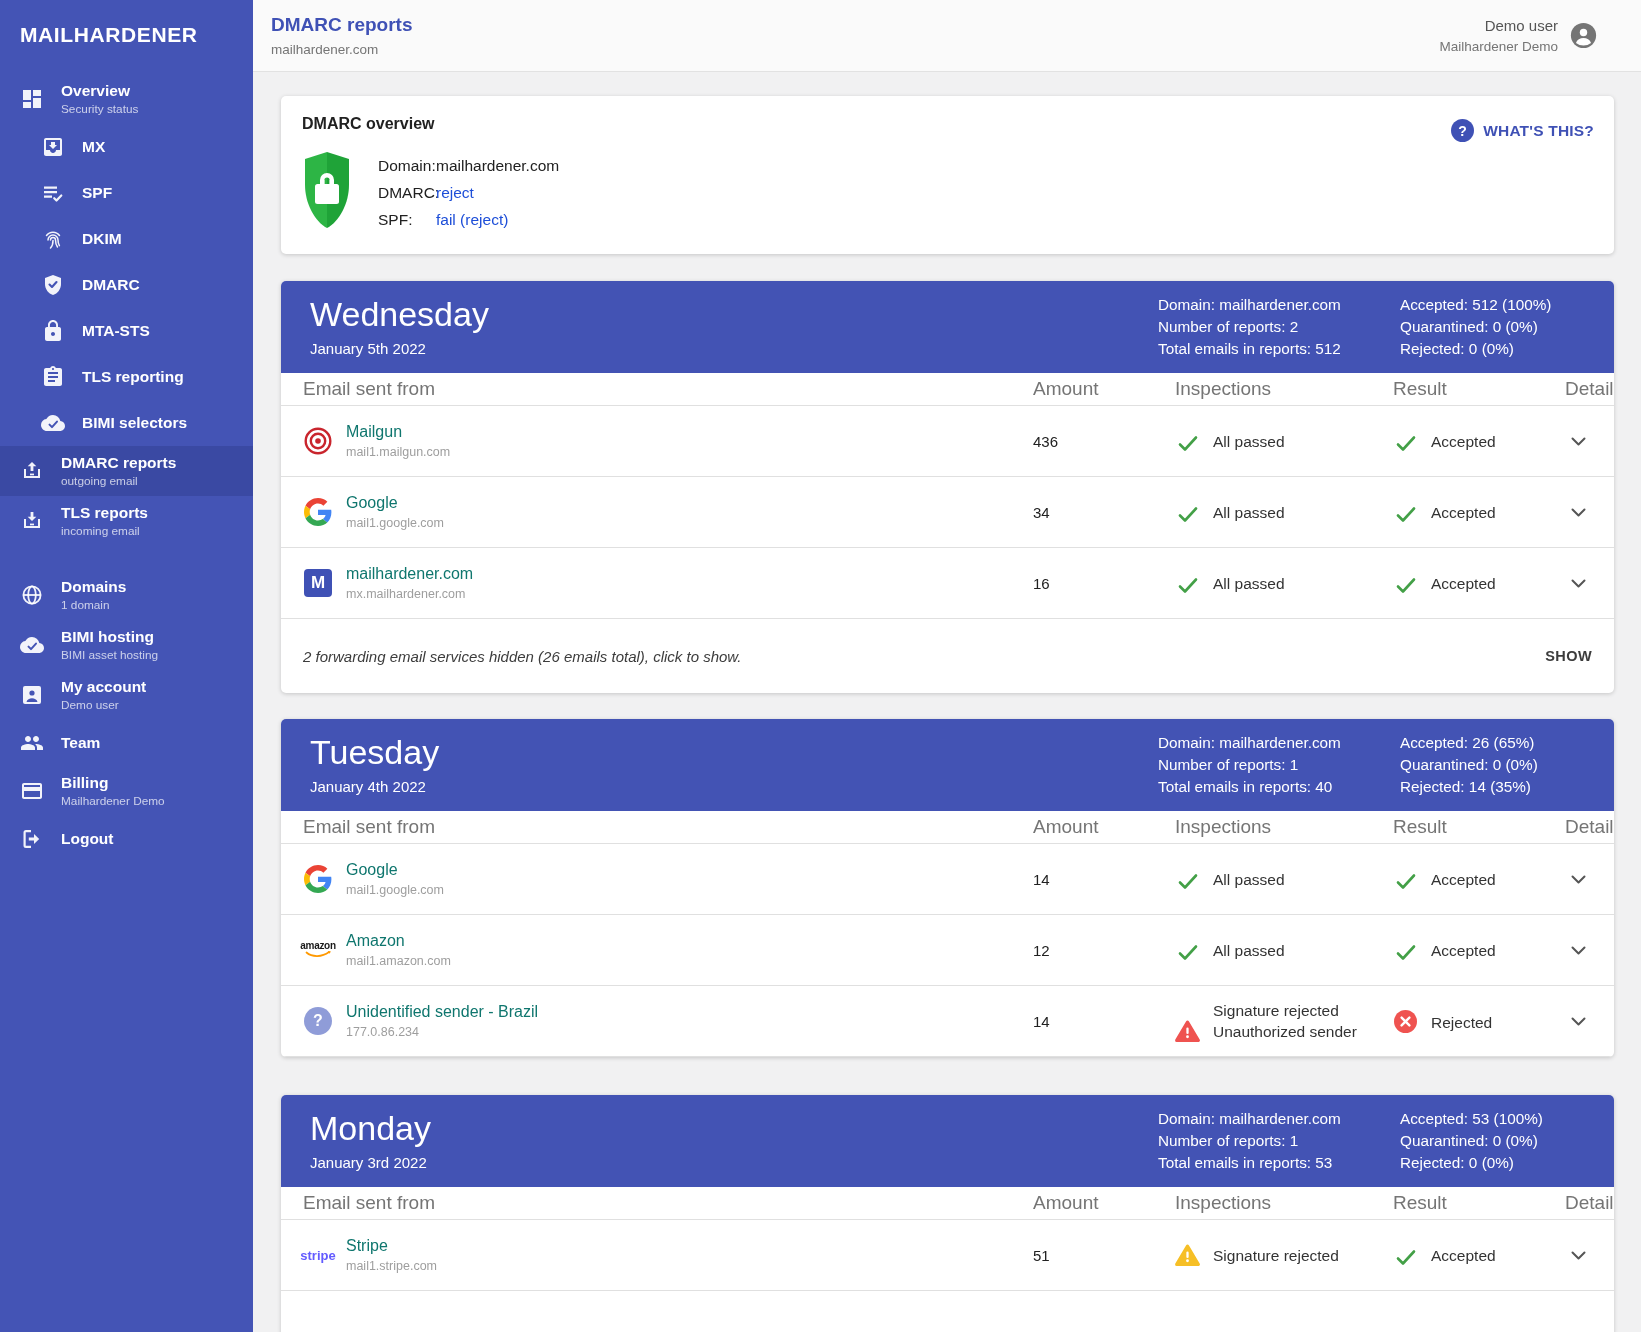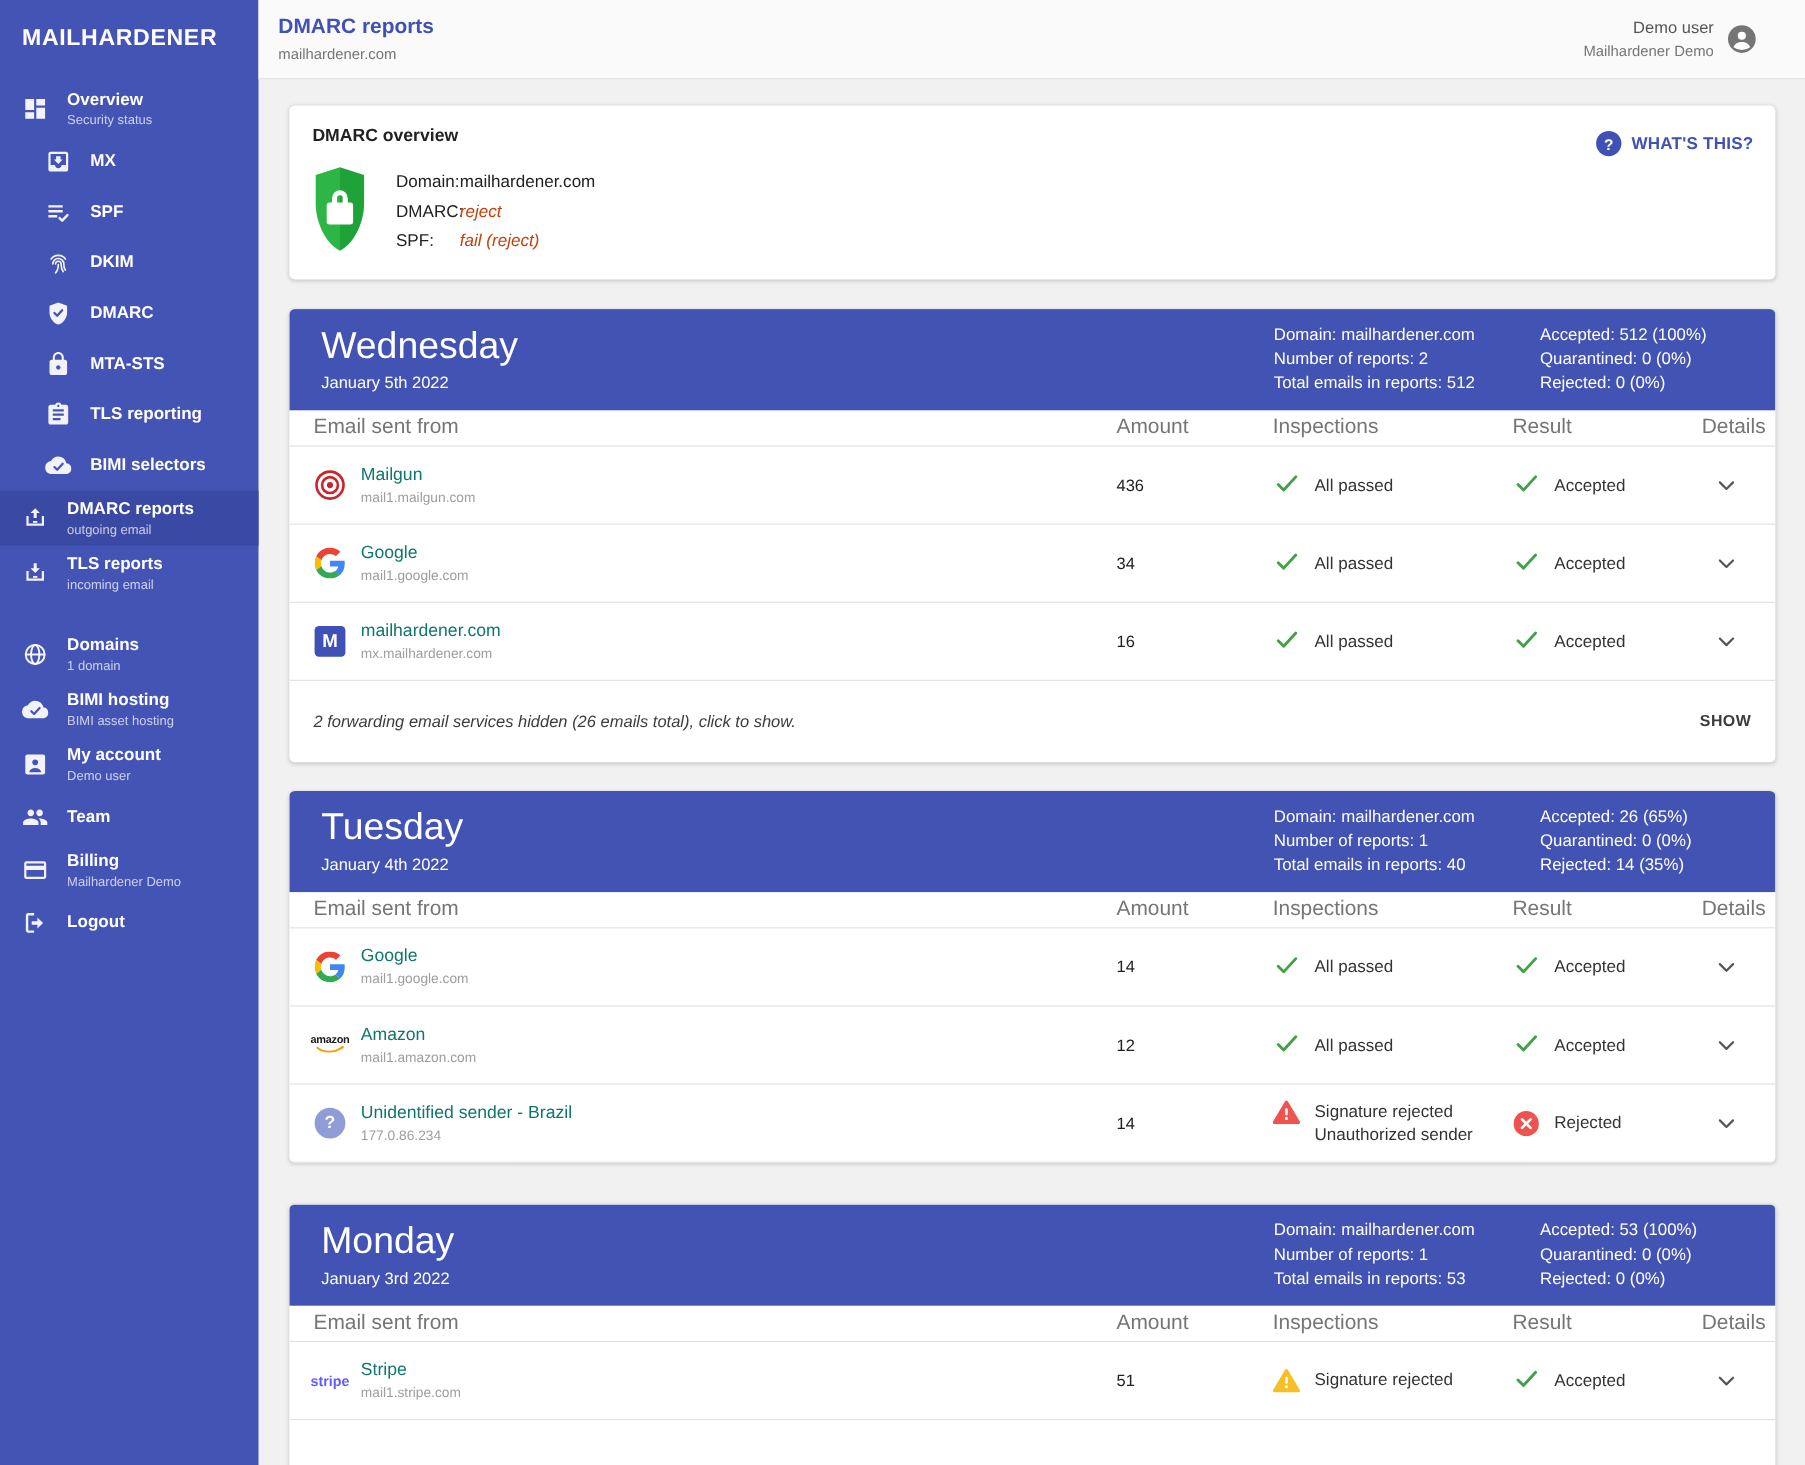--- a/index.html
+++ b/index.html
@@ -1,20 +1,20 @@
 <!DOCTYPE html>
 <html><head>
 <meta charset="utf-8">
 <style>
   * { margin:0; padding:0; box-sizing:border-box; }
   html,body { width:1641px; height:1332px; overflow:hidden; }
   body { font-family:"Liberation Sans", sans-serif; background:#f1f1f2; display:flex; }
 
   
-  .sidebar { width:235px; flex-shrink:0; background:#4454b5; color:#fff; display:flex; flex-direction:column; }
+  .sidebar { width:253px; flex-shrink:0; background:#4454b5; color:#fff; display:flex; flex-direction:column; }
   .brand { font-size:21px; font-weight:700; letter-spacing:.6px; padding:23px 0 0 20px; }
   .nav { margin-top:27px; display:flex; flex-direction:column; }
   .nav-item { display:flex; align-items:center; gap:17px; padding-left:20px; min-height:46px; cursor:pointer; }
   .nav-item.two { min-height:50px; }
   .nav-item.indent { padding-left:41px; }
   .nav-item.active { background:#3a49a3; }
   .nav-item.gap-top { margin-top:24px; }
   .nav-icon { width:24px; height:24px; flex-shrink:0; color:rgba(255,255,255,.93); }
   .nav-texts { display:flex; flex-direction:column; }
   .nav-label { font-size:15.5px; font-weight:700; line-height:1.15; }
@@ -35,21 +35,21 @@
   .card { background:#fff; border-radius:5px; box-shadow:0 1px 4px rgba(0,0,0,.18); }
 
   
   .overview-card { position:relative; padding:19px 21px 21px; margin-bottom:27px; }
   .overview-title { font-size:16px; font-weight:600; color:#212121; }
   .overview-body { display:flex; align-items:flex-start; margin-top:17px; }
   .shield-wrap { width:50px; height:81px; flex-shrink:0; }
   .overview-fields { margin-left:26px; margin-top:2px; font-size:15.5px; line-height:27px; color:#212121; }
   .field-row { display:flex; }
   .field-label { width:58px; }
-  .field-value.ok { color:#c2410c;font-style:italic; }
+  .field-value.ok { color:#1d4ed8; }
   .help-link { position:absolute; top:23px; right:20px; display:flex; align-items:center; gap:9px; color:#3f51b5; font-weight:700; font-size:15.5px; letter-spacing:.2px; cursor:pointer; }
   .help-q { width:23px; height:23px; border-radius:50%; background:#3f51b5; color:#fff; font-size:14px; font-weight:700; display:flex; align-items:center; justify-content:center; }
 
   
   .day-card { margin-bottom:26px; overflow:hidden; }
   .day-card.gap-lg { margin-bottom:38px; }
   .day-head { background:#4353b4; color:#fff; height:92px; display:flex; align-items:center; padding:0 22px 0 29px; }
   .day-title { font-size:34px; font-weight:400; line-height:1.05; }
   .day-date { font-size:15px; margin-top:7px; }
   .day-stats { margin-left:auto; display:flex; gap:30px; font-size:15.3px; line-height:22px; }
@@ -60,21 +60,21 @@
   .thead, .trow { display:grid; grid-template-columns:730px 142px 218px 172px 1fr; padding:0 22px; align-items:center; border-bottom:1px solid #e0e0e0; }
   .thead { height:33px; color:#757575; font-size:19px; }
   .trow { height:71px; }
   .trow-empty { height:64px; }
 
   .from-cell { display:flex; align-items:center; gap:13px; }
   .logo-slot { width:30px; display:flex; justify-content:center; align-items:center; flex-shrink:0; }
   .from-name { font-size:16px; color:#0f766e; }
   .from-host { font-size:12.5px; color:#9e9e9e; margin-top:4px; }
   .amount { font-size:15px; color:#212121; }
-  .insp-cell, .result-cell { display:flex; align-items:flex-start; gap:13px; font-size:15.5px; color:#333; line-height:21px; }
+  .insp-cell, .result-cell { display:flex; align-items:flex-end; gap:13px; font-size:15.5px; color:#333; line-height:21px; }
   .icon-slot { width:25px; display:flex; justify-content:center; flex-shrink:0; }
   .details-cell { display:flex; justify-content:center; cursor:pointer; }
 
   .tfoot { display:flex; align-items:center; padding:0 22px; height:74px; font-size:15px; color:#3c3c3c;text-align:center; }
   .tfoot .note { font-style:italic; }
   .tfoot .show-btn { margin-left:auto; font-weight:700; font-size:14.5px; letter-spacing:.4px; color:#3c3c3c; cursor:pointer; }
 
   
   .m-logo { width:28px; height:28px; background:#3f51b5; border-radius:4px; color:#fff; font-size:17px; font-weight:700; display:flex; align-items:center; justify-content:center; }
   .q-logo { width:28px; height:28px; background:#8f9cd8; border-radius:50%; color:#fff; font-size:16px; font-weight:700; display:flex; align-items:center; justify-content:center; }

